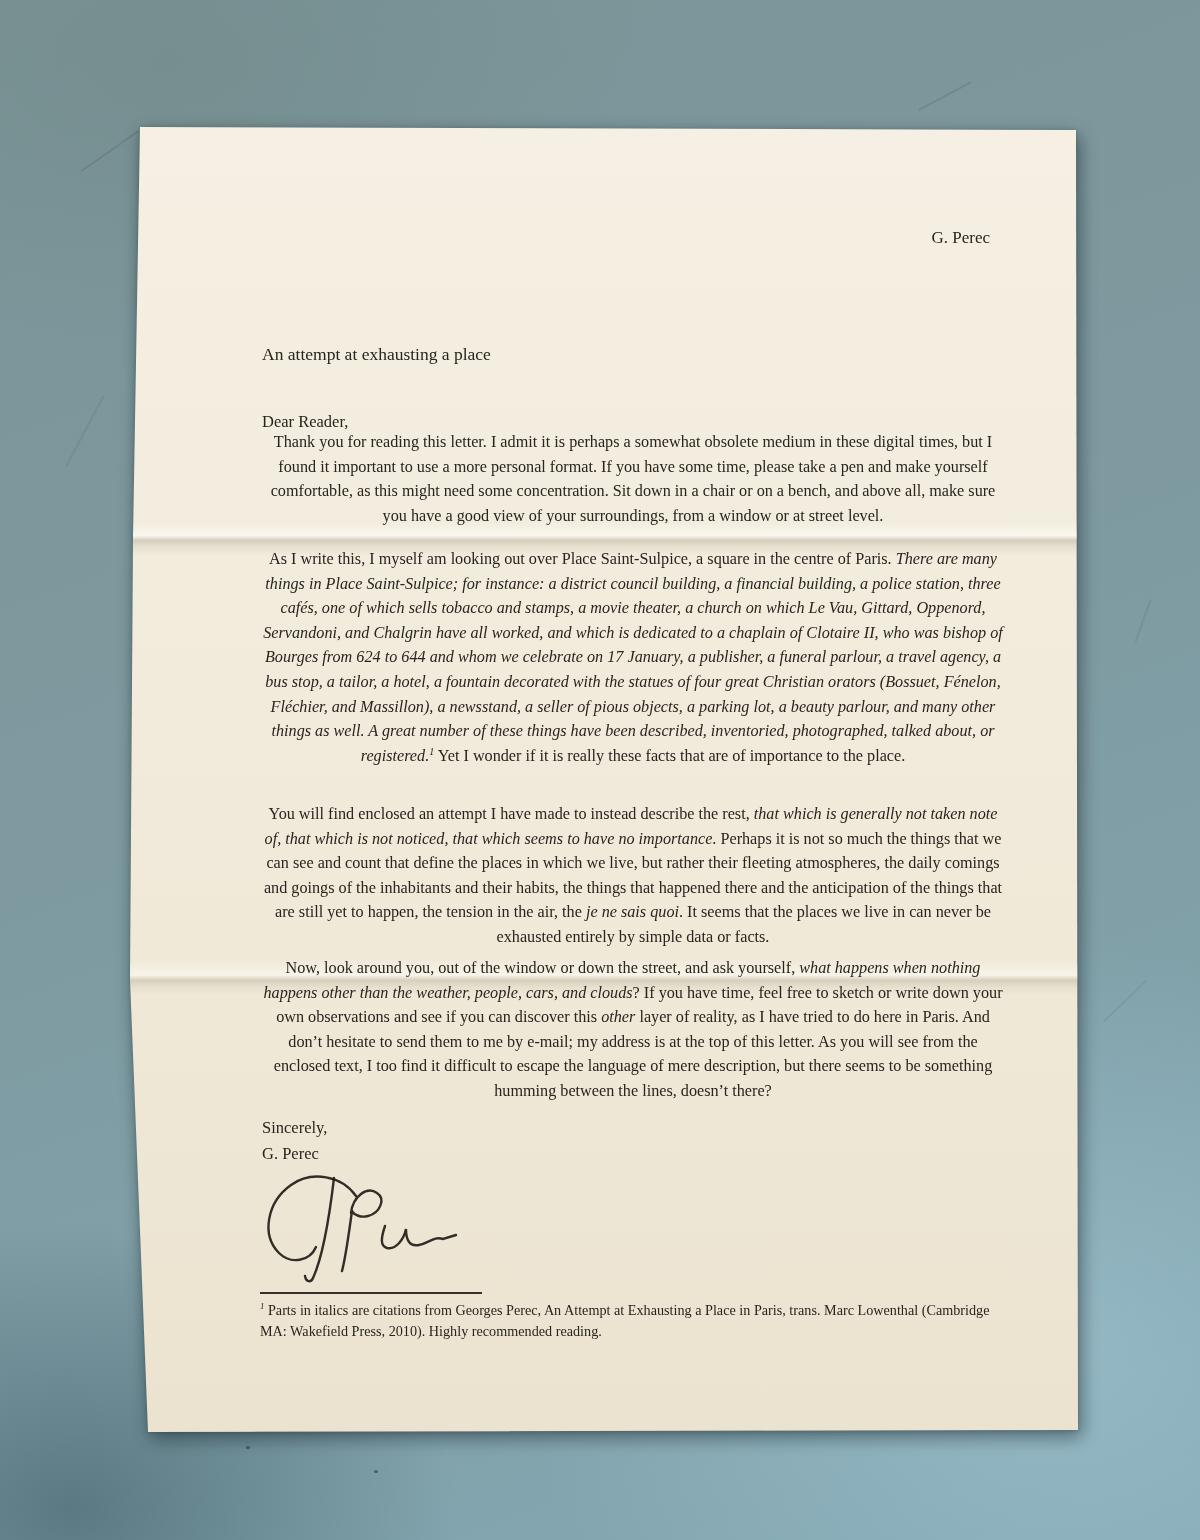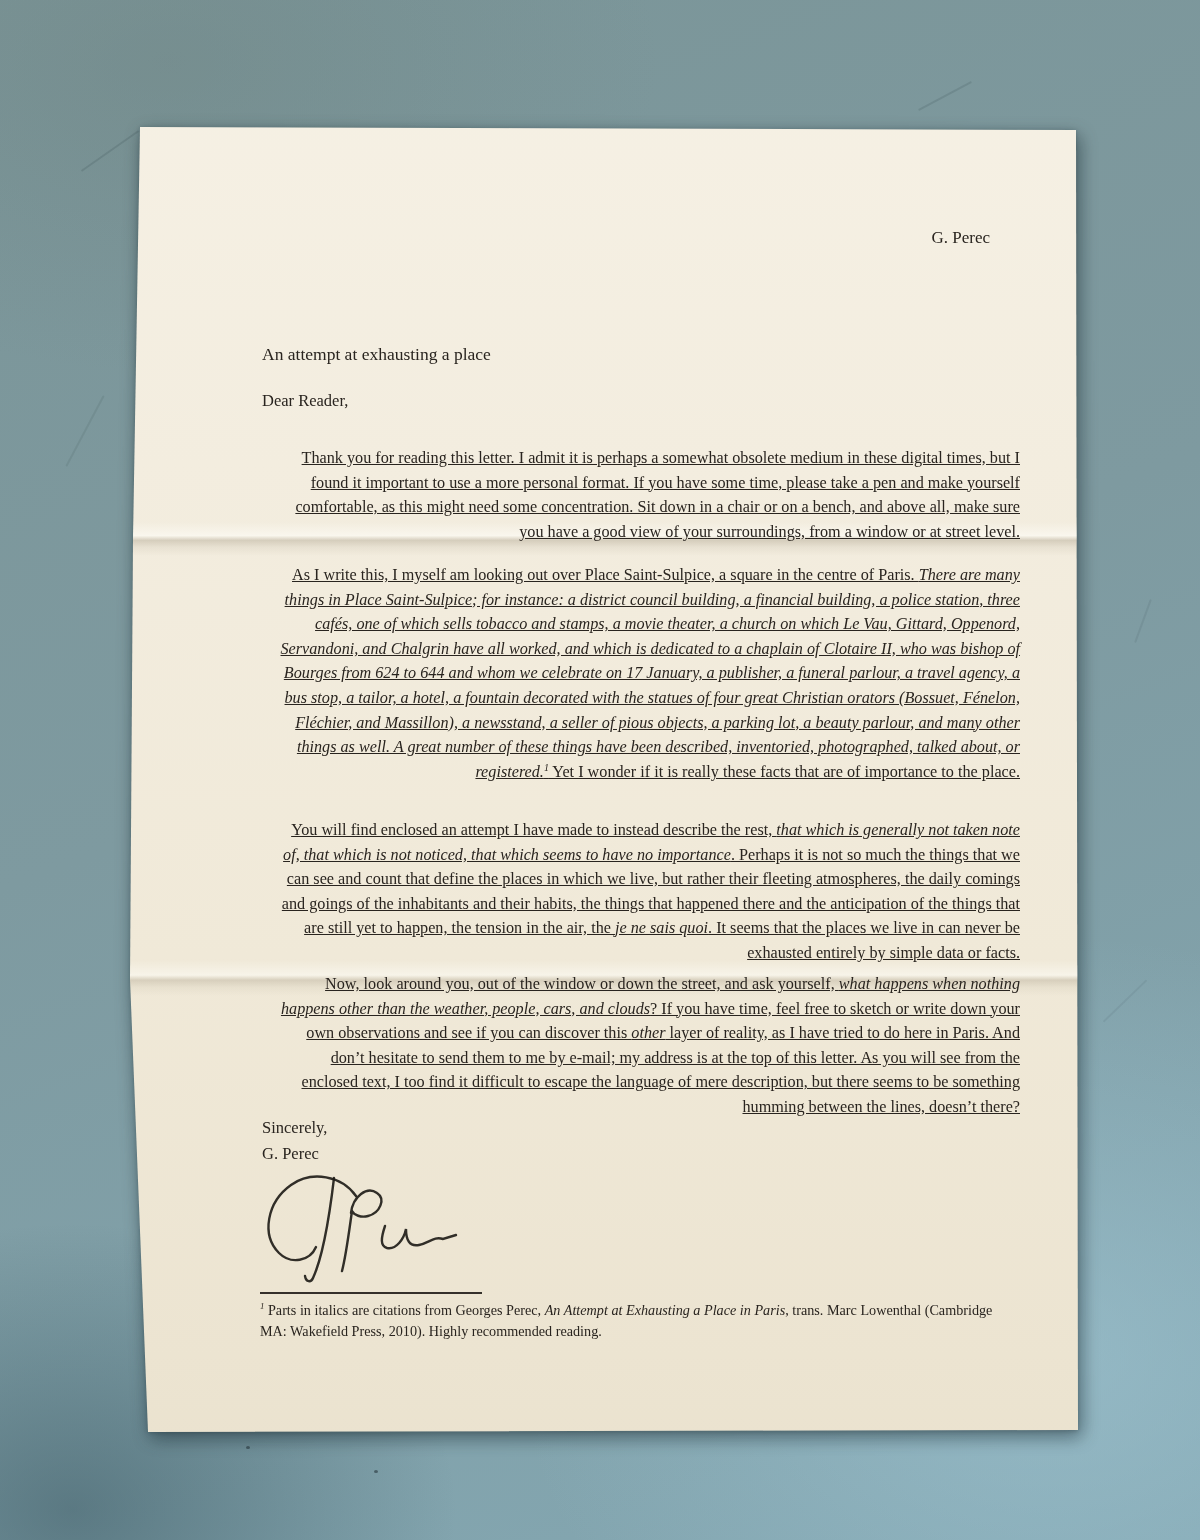--- a/index.html
+++ b/index.html
@@ -67,31 +67,30 @@
   }
   .dateline { margin-top: 27px; }
 
   .subject {
     position: absolute;
     left: 262px; top: 344px;
     font-size: 17.5px; font-weight: 400;
   }
   .salutation {
     position: absolute;
-    left: 262px; top: 391px;
+    left: 262px; top: 412px;
     font-size: 16.5px;
   }
 
   .para {
     position: absolute;
     left: 262px; width: 742px;
-    margin: 16px;
+    margin: 0;
     font-size: 16.2px; line-height: 24.6px;
-    text-align: right;
-    text-decoration: underline;
+    text-align: center;
   }
   .p1 { top: 430px; }
   .p2 { top: 547px; }
   .p3 { top: 802px; }
   .p4 { top: 956px; }
 
   .para sup, .footnote sup {
     font-size: 0.62em;
     line-height: 0;
     vertical-align: super;
@@ -152,17 +151,17 @@
       <div class="sig-name">G. Perec</div>
 
       <svg class="signature" width="215" height="118" viewBox="0 0 215 118" fill="none">
         <path d="M98 30 C84 10 54 4 33 19 C9 36 3 69 21 87 C33 99 52 95 58 81" stroke="#1c1915" stroke-width="2.4" stroke-linecap="round" fill="none" opacity="0.9"></path>
         <path d="M76 12 C72 46 66 88 55 112 C53 117 48 116 47 110" stroke="#1c1915" stroke-width="2.4" stroke-linecap="round" fill="none" opacity="0.9"></path>
         <path d="M93 47 C95 30 109 20 119 27 C128 33 122 47 110 50 C103 52 96 49 94 45 C91 66 88 90 84 105" stroke="#1c1915" stroke-width="2.4" stroke-linecap="round" fill="none" opacity="0.9"></path>
         <path d="M127 60 C123 72 122 80 129 82 C138 84 146 73 148 63 C148 73 151 81 161 79 C171 77 176 70 185 73 L198 69" stroke="#1c1915" stroke-width="2.4" stroke-linecap="round" fill="none" opacity="0.9"></path>
       </svg>
 
       <div class="footnote-rule"></div>
-      <p class="footnote"><sup style="font-style: italic;">1</sup><span> Parts in italics are citations from Georges Perec, </span><span style="font-style: italic;">An Attempt at Exhausting a Place in Paris</span><span>, trans. Marc Lowenthal (Cambridge MA: Wakefield Press, 2010). Highly recommended reading.</span></p>
+      <p class="footnote"><sup style="font-style: italic;">1</sup><span> Parts in italics are citations from Georges Perec, </span><span style="">An Attempt at Exhausting a Place in Paris</span><span>, trans. Marc Lowenthal (Cambridge MA: Wakefield Press, 2010). Highly recommended reading.</span></p>
 
     </div>
   </div>
 </div>
 
 </body></html>

